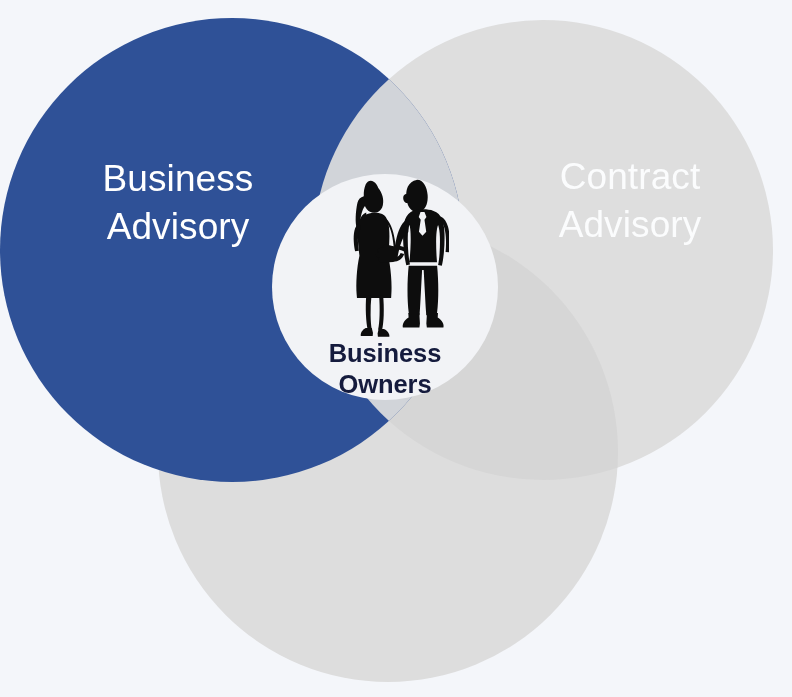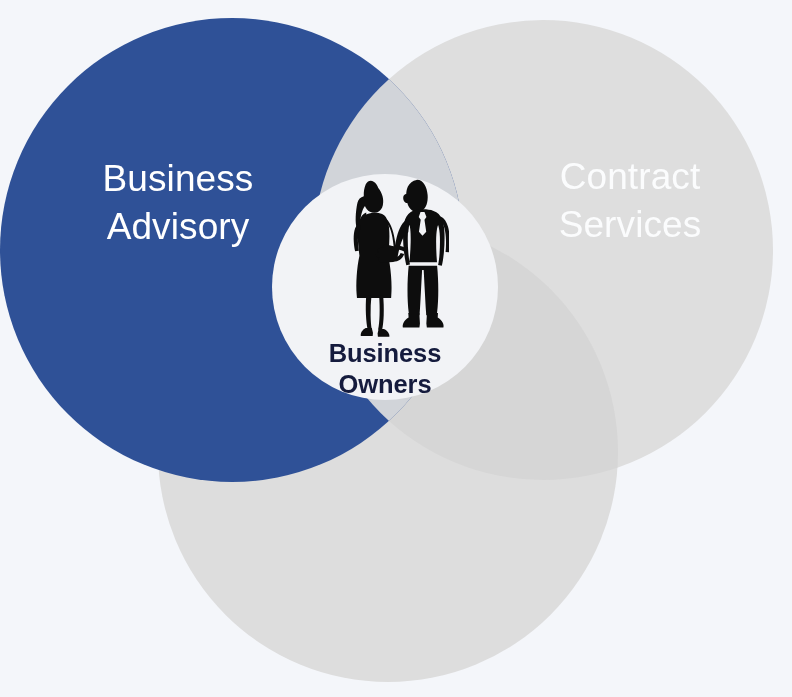--- a/index.html
+++ b/index.html
@@ -118,21 +118,21 @@
       <circle cx="543" cy="250" r="230" fill="#dedede" opacity="0.93"></circle>
     </g>
 
     <circle cx="385" cy="287" r="113" fill="#f2f3f6"></circle>
   </svg>
 
   <div class="circle-label" id="label-business-advisory">Business
 Advisory</div>
 
   <div class="circle-label" id="label-contract-executive">Contract
-Services</div>
+Advisory</div>
 
 
   <div id="center-group">
     <svg id="people-icon" viewBox="0 0 128 168">
       <g fill="#0d0d0d">
 
         <path d="M44.5 12.5c-1.5 3.5-2.2 7.5-2.0 12.0c-3.4 1.0 -5.6 3.2 -6.4 6.6
                  c-1.0 4.4 -1.6 9.4 -1.8 14.6c-0.2 4.6 0.2 8.6 1.0 11.6l3.4 -0.4
                  c-0.2 -4.0 0.1 -8.4 1.0 -12.6c0.9 -4.2 2.3 -7.6 4.0 -9.8
                  c0.9 2.6 2.6 4.6 5.0 5.7c2.8 1.3 5.8 1.4 8.2 0.3

